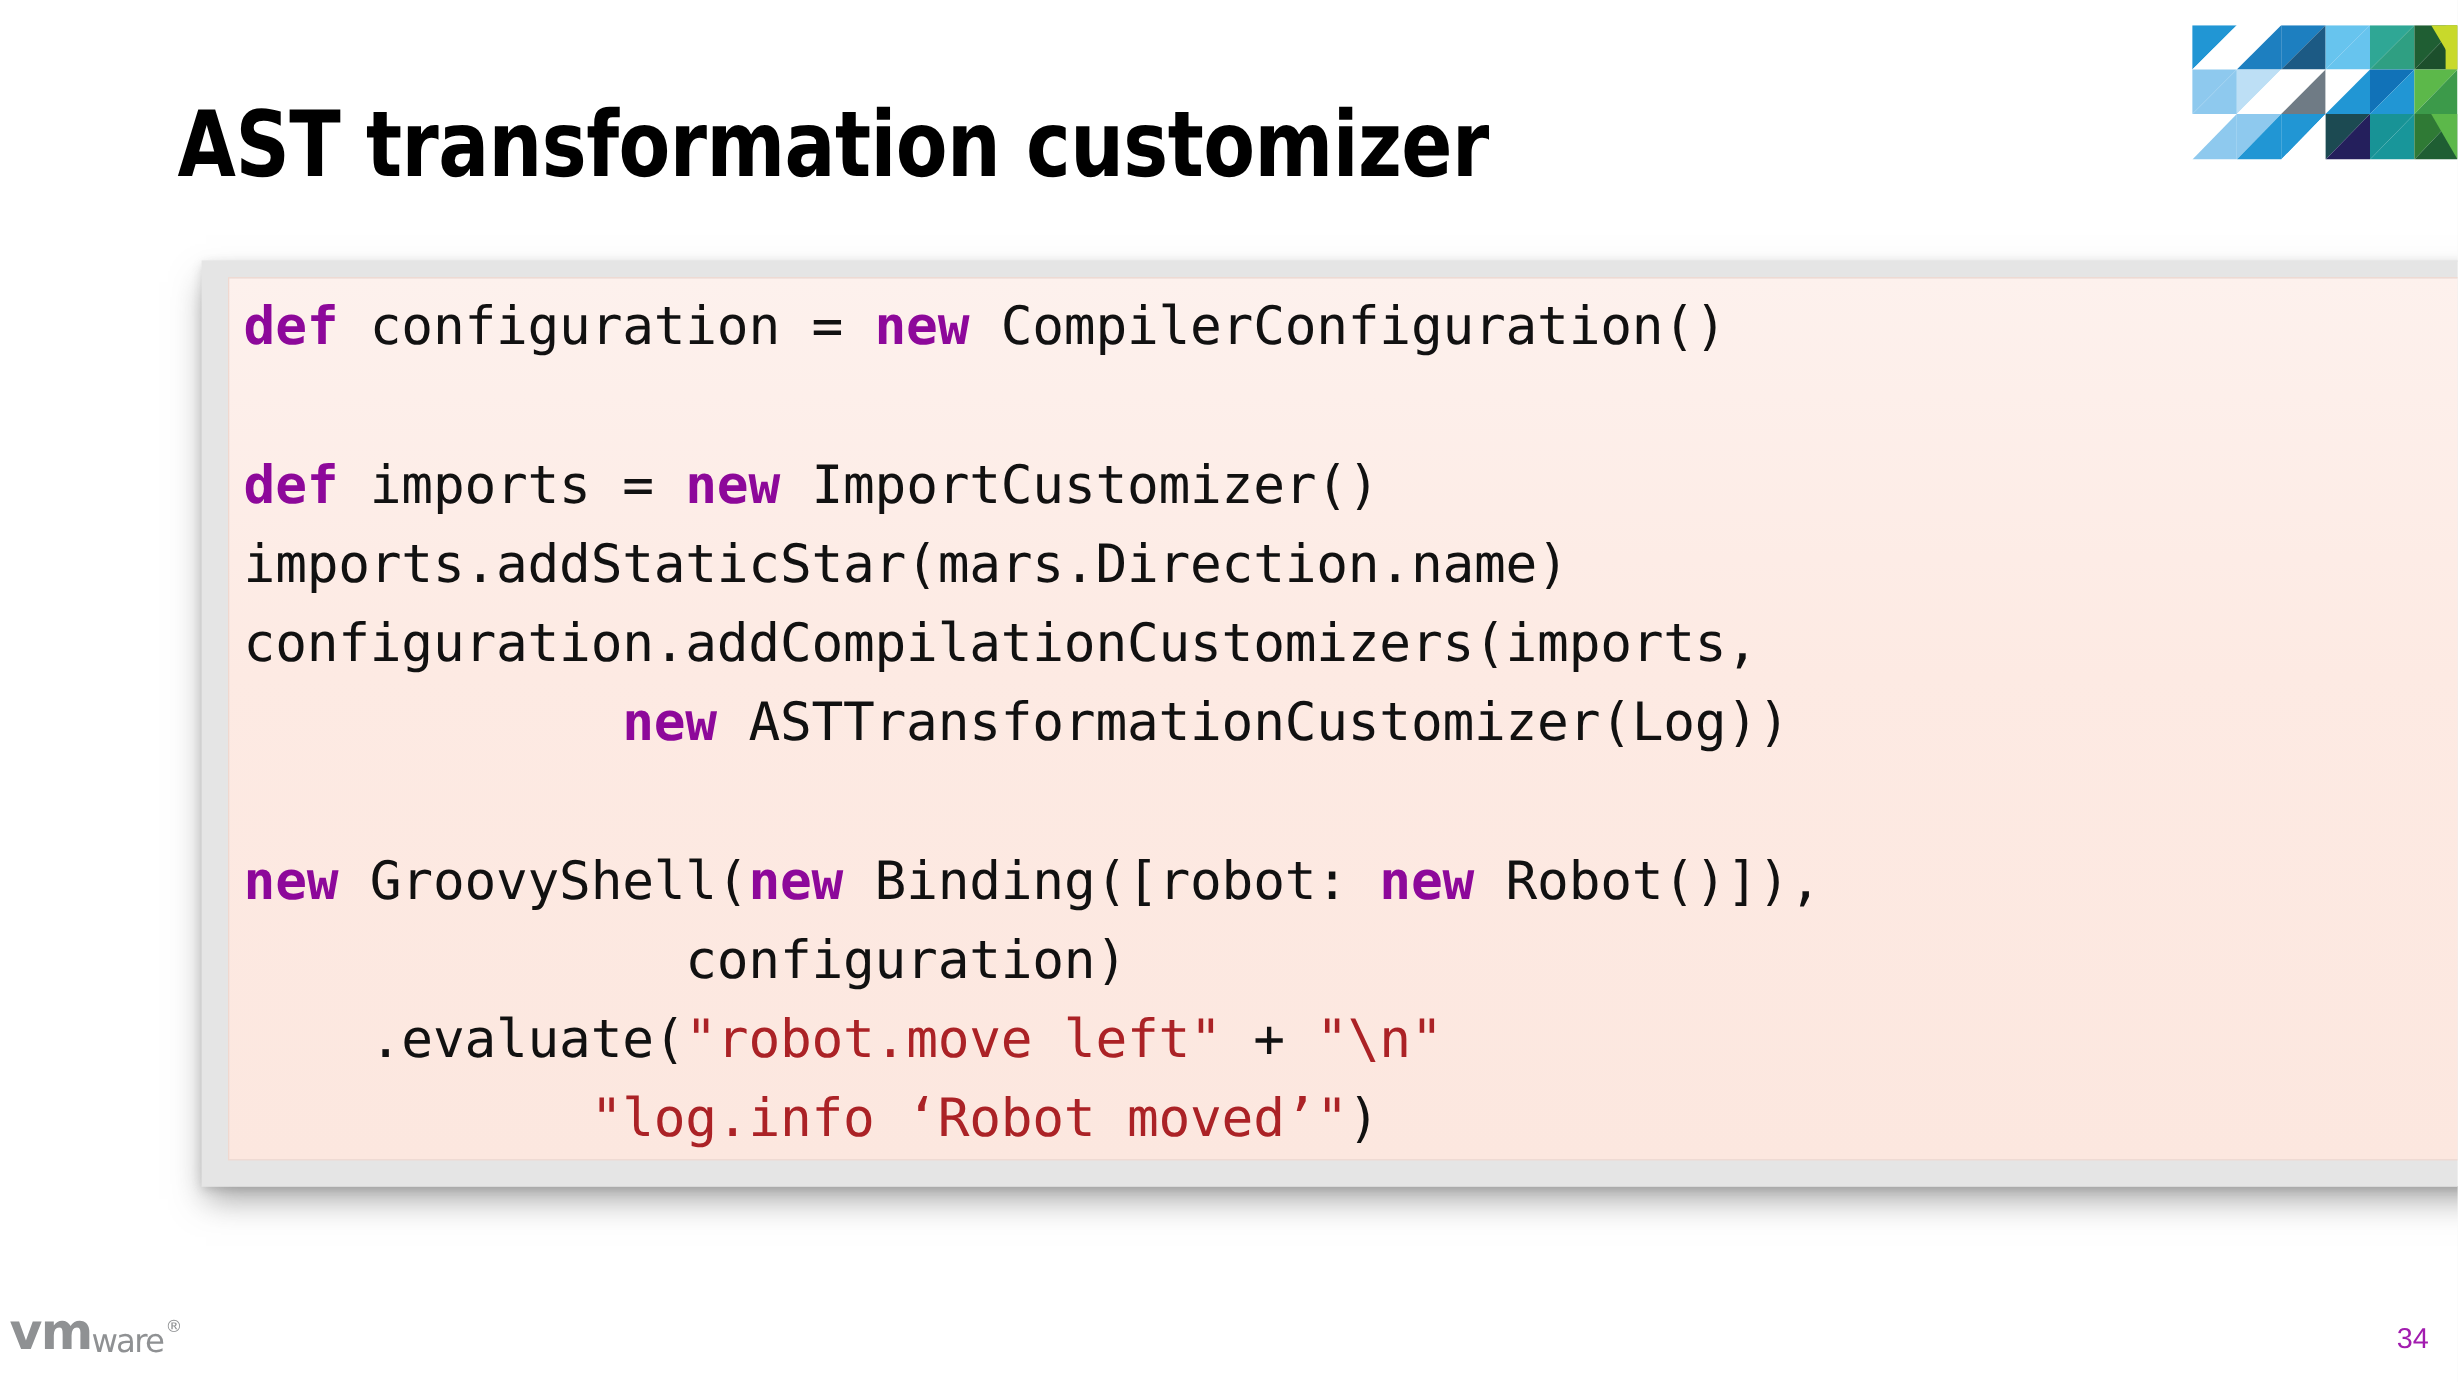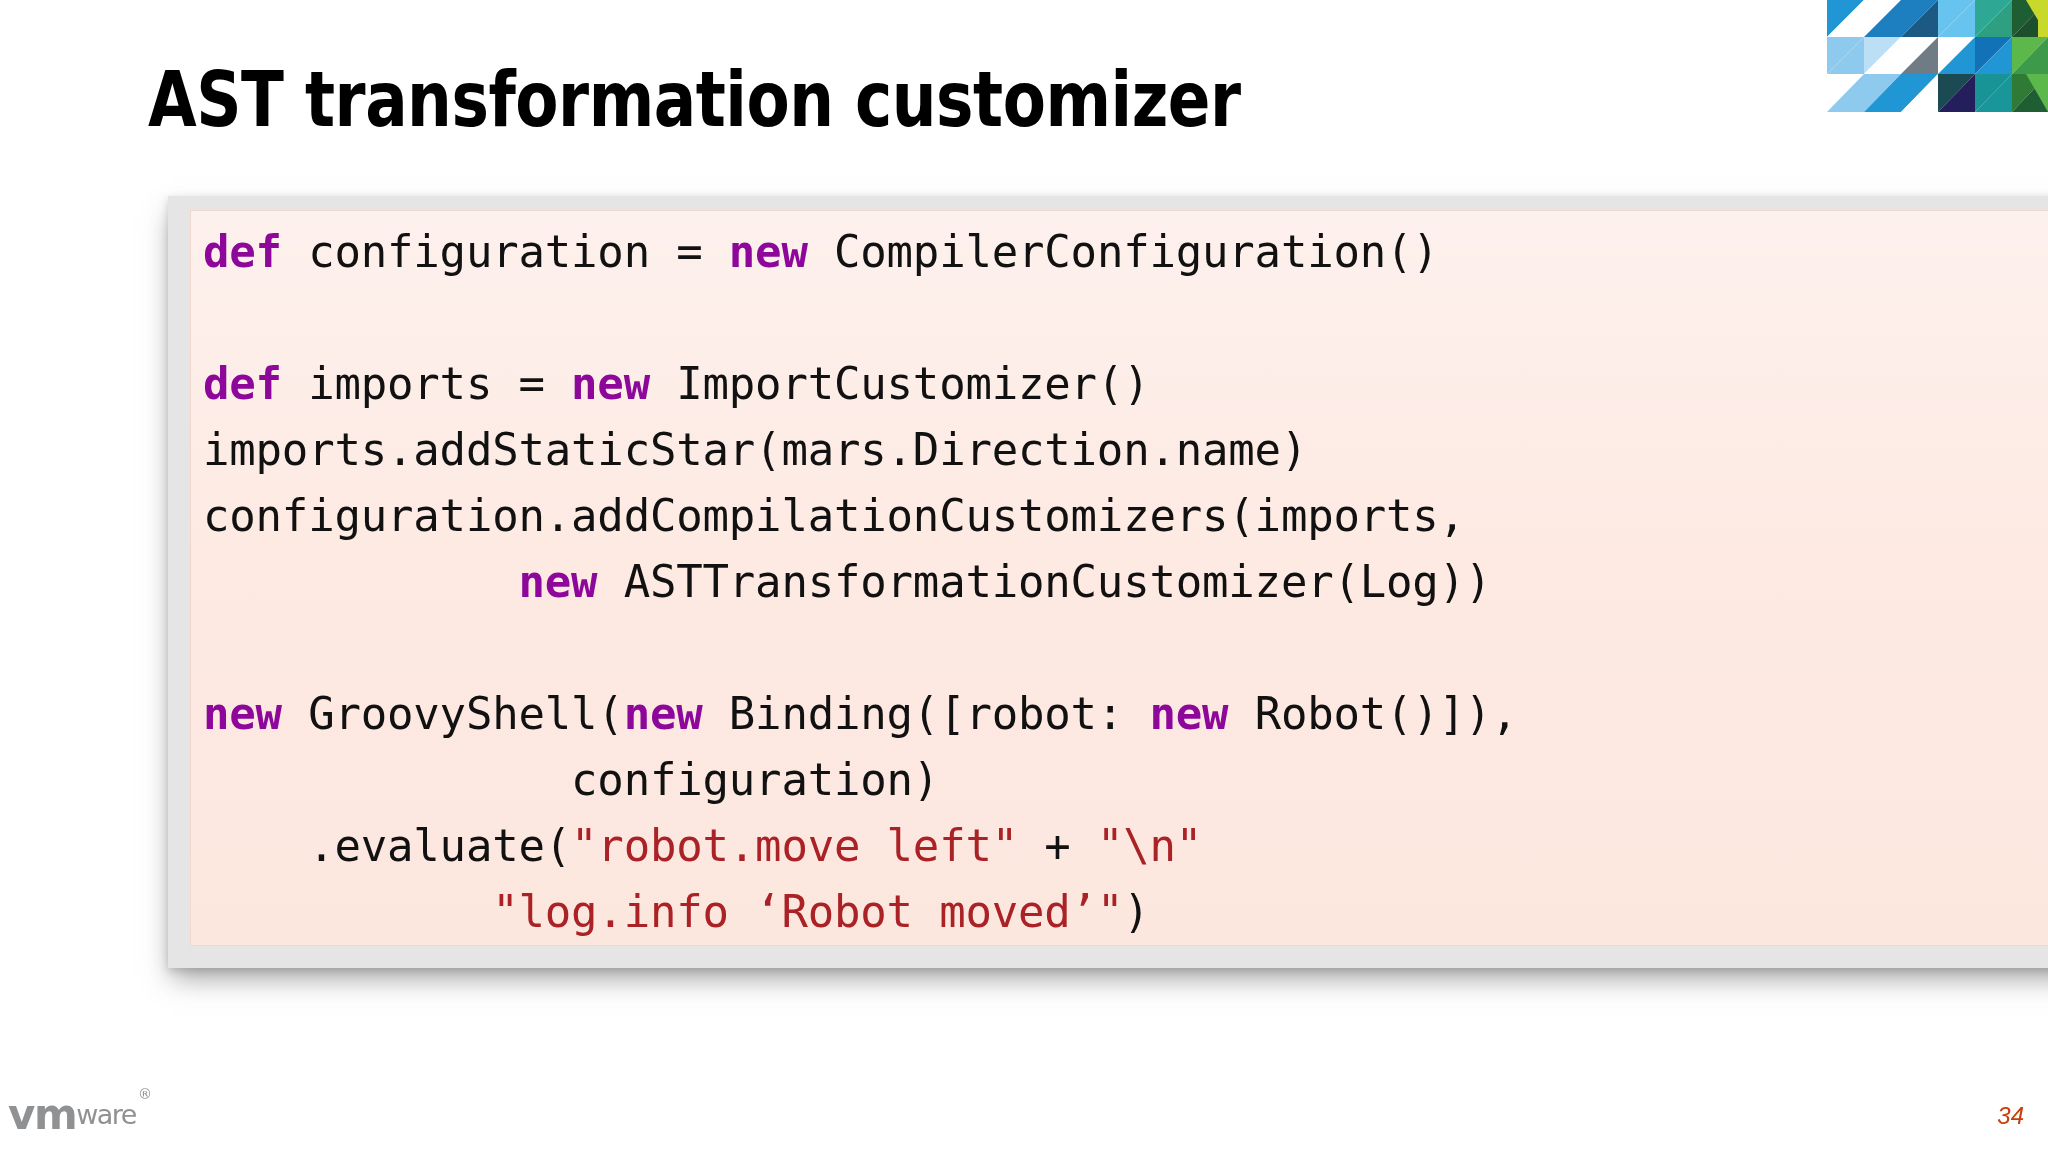--- a/index.html
+++ b/index.html
@@ -13,20 +13,21 @@
     position: relative;
     overflow: hidden;
     font-family: "Liberation Sans", sans-serif;
   }
 
   
   #slide {
     position: absolute;
     inset: 0;
     background: #ffffff;
+    margin-top: 21px;
   }
 
   
   #page-title {
     position: absolute;
     left: 148px;
     top: 62px;
     font-family: "DejaVu Sans Condensed", "Liberation Sans Narrow", "Liberation Sans", sans-serif;
     font-weight: 700;
     font-size: 76px;
@@ -103,21 +104,21 @@
     right: 0;
     bottom: 60px;
     height: 0px;
   }
   #vmware-logo {
     position: absolute;
     left: 8px;
     bottom: 18px;
     height: 40px;
     display: flex;
-    align-items: center;
+    align-items: flex-end;
     color: #8f9193;
     font-family: "DejaVu Sans", "Liberation Sans", sans-serif;
     letter-spacing: -1.5px;
   }
   #vmware-logo .vm {
     font-size: 42px;
     font-weight: 700;
   }
   #vmware-logo .ware {
     font-size: 27px;
@@ -129,22 +130,21 @@
     margin-left: 2px;
     position: relative;
     top: -20px;
   }
   #page-number {
     position: absolute;
     right: 24px;
     bottom: 22px;
     font-family: "Liberation Sans", sans-serif;
     font-size: 24px;
-    color: #c2410c;
-    font-style: italic;
+    color: #a21caf;
   }
 </style>
 </head>
 <body>
 
 <div id="slide">
 
   <div id="page-title">AST transformation customizer</div>
 
   <div id="mosaic">

